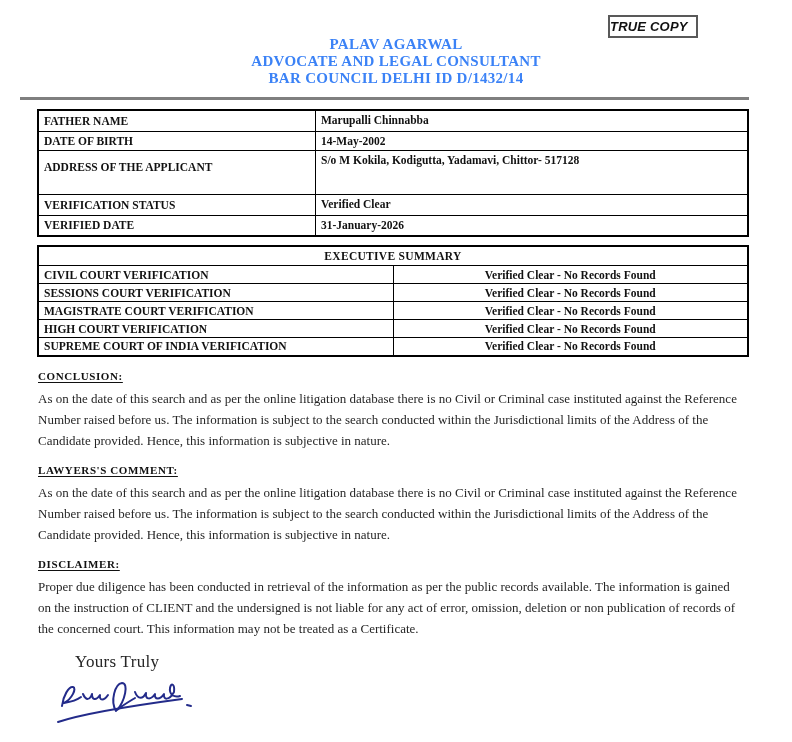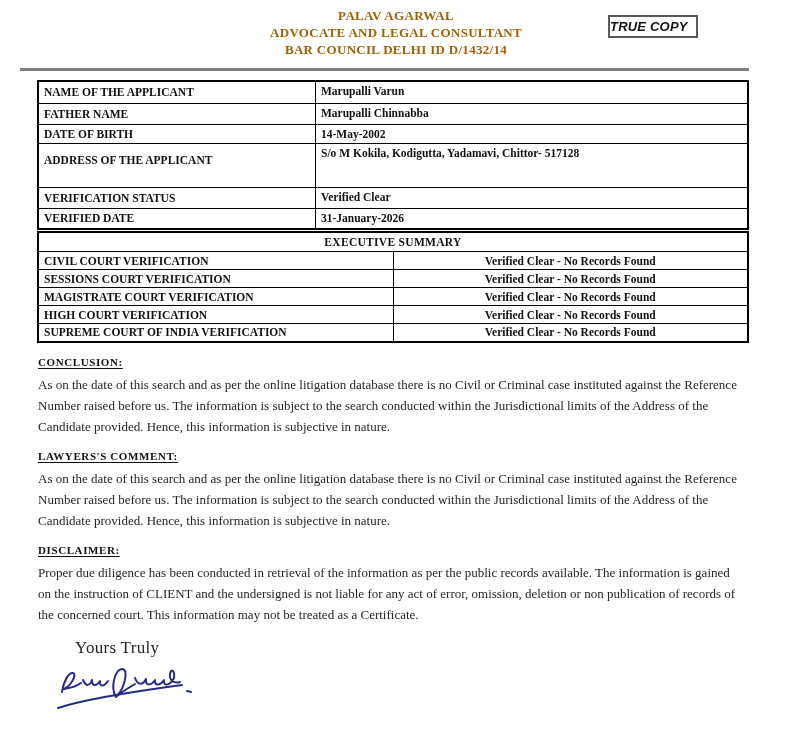--- a/index.html
+++ b/index.html
@@ -1,38 +1,38 @@
 <!DOCTYPE html>
 <html><head>
 <meta charset="utf-8">
 <style>
   html,body{margin:0;padding:0;background:#ffffff;}
   .page{
     position:relative;width:792px;height:742px;overflow:hidden;background:#ffffff;
     font-family:"Liberation Serif","DejaVu Serif",serif;color:#1f1f1f;
   }
   
-  .letterhead{padding-top:7px;text-align:center;font-weight:bold;font-size:13px;line-height:17px;letter-spacing:0.3px;color:#a16207;}
+  .letterhead{padding-top:36px;text-align:center;font-weight:bold;font-size:15px;line-height:17px;letter-spacing:0.3px;color:#3b82f6;}
   .true-copy{
     position:absolute;left:608px;top:15px;width:86px;height:19px;
     border:2px solid #595959;display:flex;align-items:center;
     font-family:"Liberation Sans","DejaVu Sans",sans-serif;font-style:italic;font-weight:bold;
     font-size:13px;letter-spacing:0.2px;color:#111;background:#fff;
   }
   .rule{height:3px;background:#7f7f7f;margin:10px 43px 0 20px;}
   .report-title{margin-top:7px;text-align:center;}
   .report-title span{font-weight:bold;font-size:12.5px;letter-spacing:1.3px;text-decoration:underline;text-underline-offset:2px;color:#111;}
   
   table.doc{border-collapse:collapse;table-layout:fixed;width:712px;margin-left:37px;background:#fff;}
   table.doc{border:2px solid #000;}
   table.doc td,table.doc th{border:1px solid #000;padding:1px 5px;font-size:11.5px;font-weight:bold;color:#111;overflow:hidden;}
   .main-table{margin-top:9px;}
   .main-table td.lbl{width:266px;text-align:left;vertical-align:middle;}
   .main-table td.val{text-align:left;vertical-align:top;padding-top:3px;}
-  .exec-table{margin-top:1px;}
+  .exec-table{margin-top:8px;}
   .exec-table th{text-align:center;font-size:12px;letter-spacing:0.3px;height:16px;}
   .exec-table td.lbl{width:266px;text-align:left;vertical-align:middle;}
   .exec-table td.val{text-align:center;vertical-align:middle;}
   
   .section{margin:0 44px 0 38px;}
   .section-heading{margin-top:9px;}
   .section-heading span{font-weight:bold;font-size:11px;letter-spacing:0.6px;text-decoration:underline;text-underline-offset:2px;color:#111;}
   .section-body{margin-top:4px;font-size:13px;line-height:21px;color:#262626;width:706px;text-align:left;}
   
   .yours-truly{margin:13px 0 0 75px;font-size:17px;color:#262626;letter-spacing:0.3px;}
@@ -51,24 +51,20 @@
     <div>PALAV AGARWAL</div>
     <div>ADVOCATE AND LEGAL CONSULTANT</div>
     <div>BAR COUNCIL DELHI ID D/1432/14</div>
   </div>
 
   <div class="rule"></div>
 
 
   <table class="doc main-table">
     <tbody>
-      <tr style="height:22px">
-        <td class="lbl">NAME OF THE APPLICANT</td>
-        <td class="val">Marupalli Varun</td>
-      </tr>
       <tr style="height:21px">
         <td class="lbl">FATHER NAME</td>
         <td class="val">Marupalli Chinnabba</td>
       </tr>
       <tr style="height:19px">
         <td class="lbl">DATE OF BIRTH</td>
         <td class="val">14-May-2002</td>
       </tr>
       <tr style="height:44px">
         <td class="lbl" style="vertical-align:top;padding-top:10px">ADDRESS OF THE APPLICANT</td>

